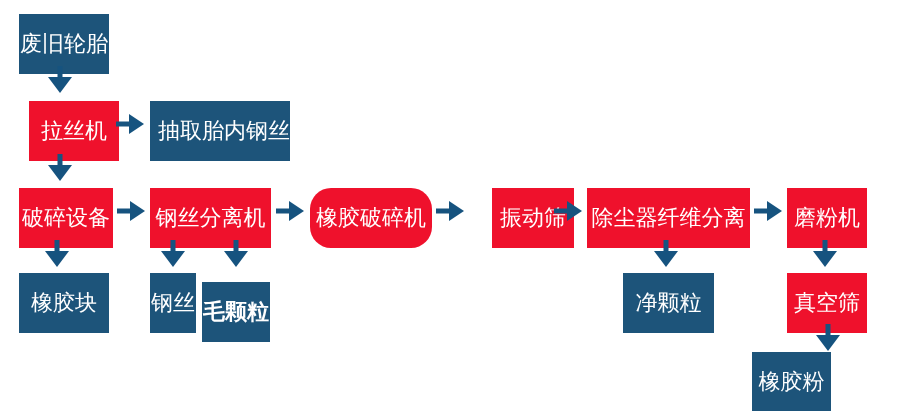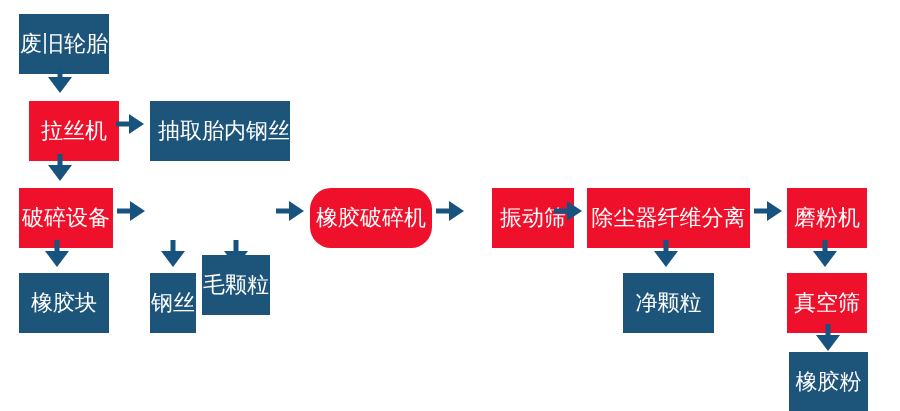--- a/index.html
+++ b/index.html
@@ -36,24 +36,24 @@
   .n2  { left: 29px;  top: 101px; width: 90px;  }
   .n3  { left: 150px; top: 101px; width: 140px; justify-content: flex-end; }
   .n4  { left: 19px;  top: 188px; width: 94px;  }
   .n5  { left: 150px; top: 188px; width: 121px; }
   .n6  { left: 310px; top: 188px; width: 122px; border-radius: 21px; }
   .n7  { left: 468px; top: 188px; width: 82px; margin-left: 24px;  }
   .n8  { left: 587px; top: 188px; width: 163px; }
   .n9  { left: 787px; top: 188px; width: 80px;  }
   .n10 { left: 19px;  top: 273px; width: 90px;  }
   .n11 { left: 150px; top: 273px; width: 46px;  }
-  .n12 { left: 202px; top: 255px; width: 68px;  }
+  .n12 { left: 202px; top: 282px; width: 68px; font-weight: bold;  }
   .n13 { left: 623px; top: 273px; width: 91px;  }
   .n14 { left: 787px; top: 273px; width: 80px;  }
-  .n15 { left: 789px; top: 352px; width: 79px;  }
+  .n15 { left: 752px; top: 352px; width: 79px;  }
 
   .arr {
     position: absolute;
     color: var(--arrow-blue, #16537f);
     display: block;
   }
   .a-down  { width: 26px; height: 27px; }
   .a-right { width: 28px; height: 22px; }
 
   
@@ -112,20 +112,23 @@
   <svg class="arr a-down ad2">
       <use href="#sym-down-arrow"></use>
     </svg>
 
   <div class="node red n4">
     <span>破碎设备</span>
   </div>
   <svg class="arr a-right ar2">
       <use href="#sym-right-arrow"></use>
     </svg>
+  <div class="node red n5">
+    <span>钢丝分离机</span>
+  </div>
   <svg class="arr a-right ar3">
       <use href="#sym-right-arrow"></use>
     </svg>
   <div class="node red n6">
     <span>橡胶破碎机</span>
   </div>
   <svg class="arr a-right ar4">
       <use href="#sym-right-arrow"></use>
     </svg>
   <div class="node red n7">

